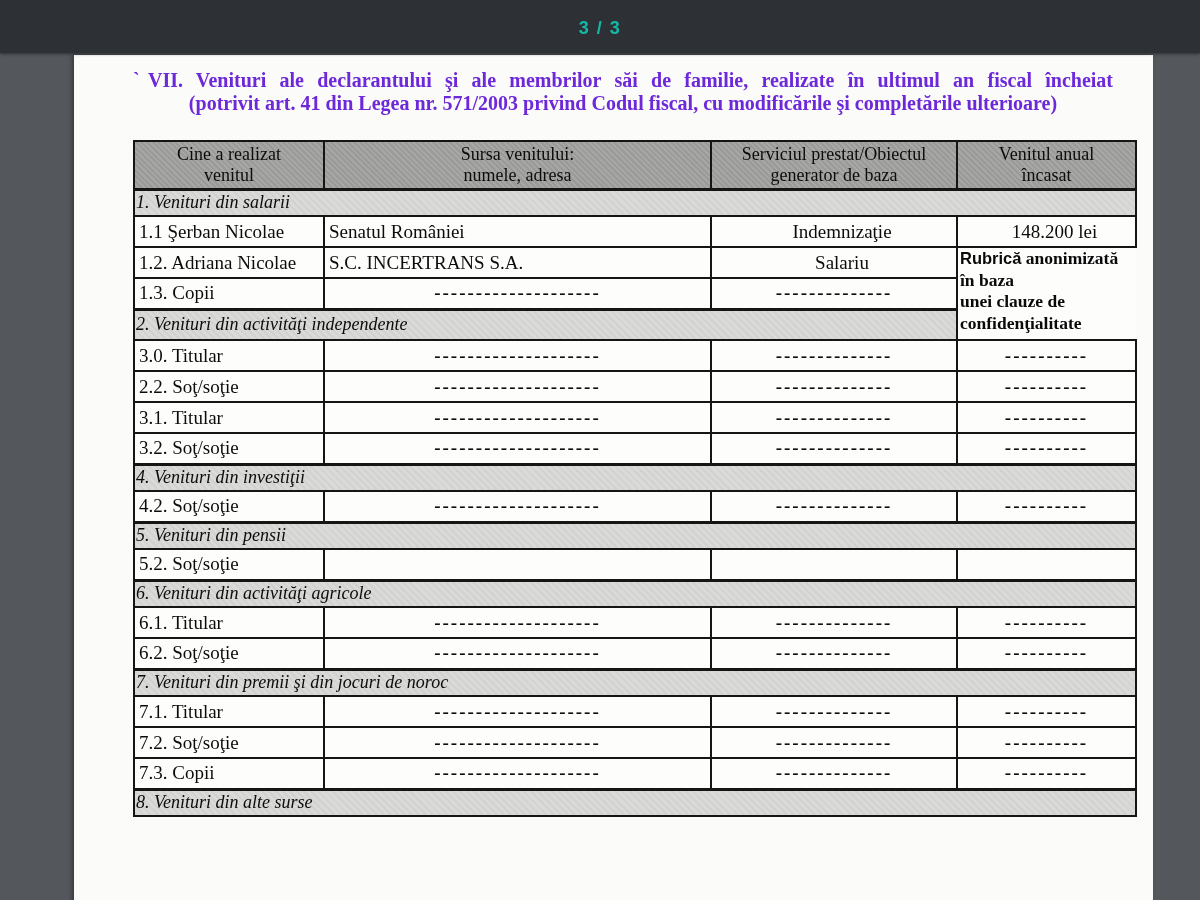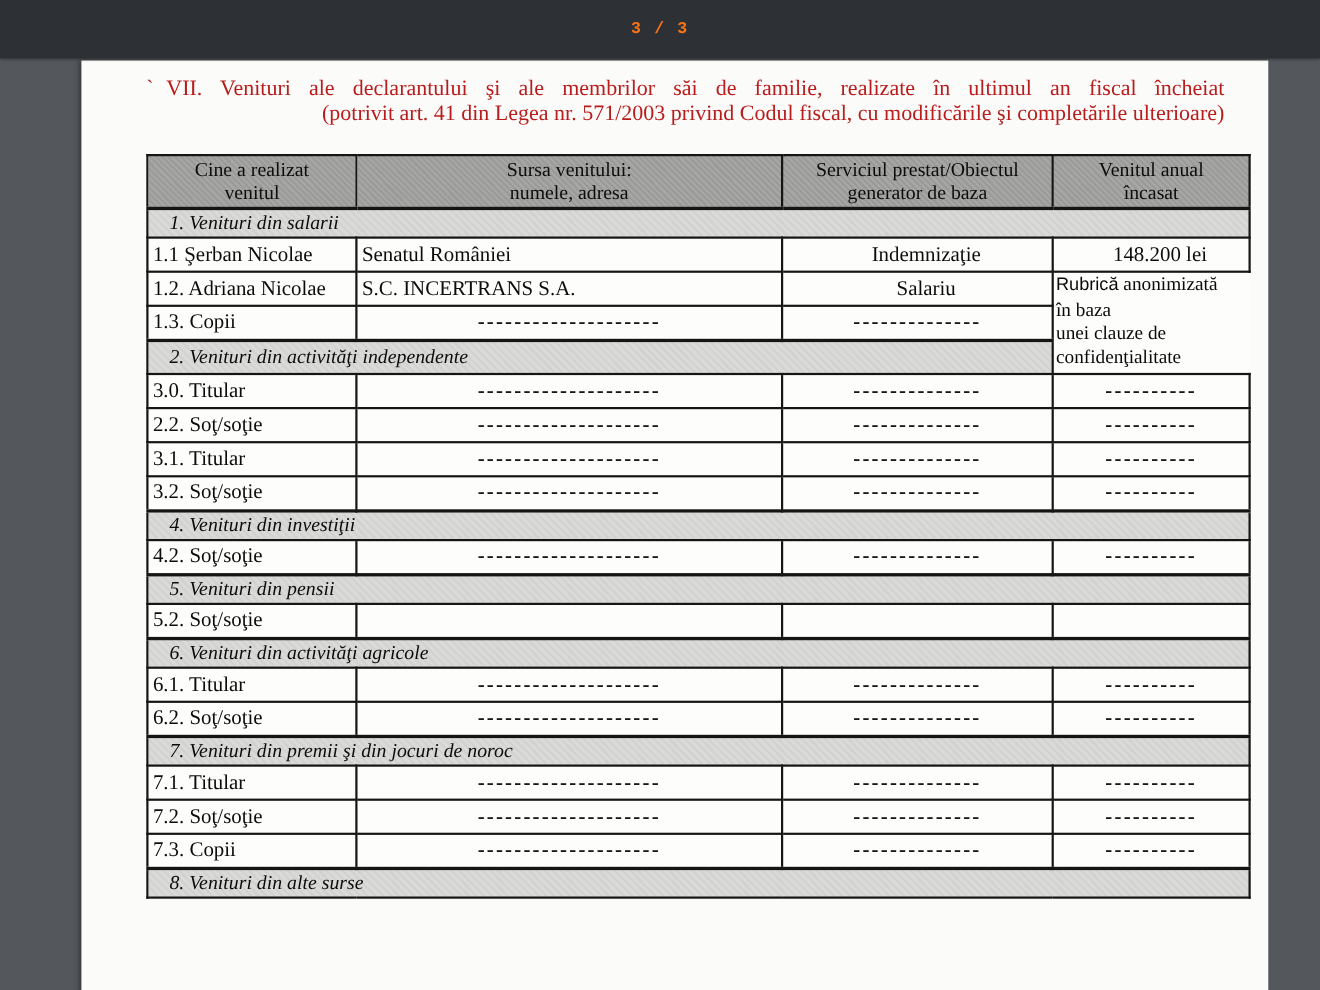--- a/index.html
+++ b/index.html
@@ -14,46 +14,46 @@
   .topbar {
     position: absolute; left: 0; top: 0;
     width: 1200px; height: 53px;
     background: #2d3136;
     z-index: 20;
     box-shadow: 0 1px 3px rgba(0,0,0,.45);
   }
   .page-indicator {
     position: absolute; left: 0; right: 0; top: 18px;
     text-align: center;
-    font-family: Liberation Mono, monospace;
-    font-size: 15px; font-weight: bold;
+    font-family: Liberation Sans, sans-serif;
+    font-size: 18px; font-weight: bold;
     letter-spacing: 1.5px;
-    color: #f97316;
+    color: #14b8a6;
   }
   .viewport {
     position: absolute; left: 0; top: 53px;
     width: 1200px; height: 847px;
     background: #54575c;
   }
 
   
   .page {
     position: absolute; left: 74px; top: 2px;
     width: 1079px; height: 980px;
     background: #fbfbfa;
     box-shadow: -2px 0 4px rgba(0,0,0,.35);
   }
   .doc-title {
     position: absolute; left: 59px; top: 14px;
     width: 980px;
-    font-size: 20px; font-weight: normal;
-    line-height: 23px; color: #b91c1c;
+    font-size: 20px; font-weight: bold;
+    line-height: 23px; color: #6d28d9;
   }
   .doc-title .l1 { text-align: justify; text-align-last: justify; }
-  .doc-title .l2 { text-align: right; }
+  .doc-title .l2 { text-align: center; }
 
   
   .table-wrap { position: absolute; left: 59px; top: 85px; }
   table.income {
     border-collapse: collapse;
     table-layout: fixed;
     width: 1002px;
   }
   td {
     border: 2px solid #151515;
@@ -77,34 +77,34 @@
     border-bottom-width: 3px;
   }
   td.band {
     background: #d9d9d7;
     background-image: repeating-linear-gradient(45deg, rgba(0,0,0,.035) 0 2px, rgba(255,255,255,.04) 2px 5px);
     font-style: italic;
     font-size: 18px;
     height: 27px;
     border-top-width: 3px;
     border-bottom-width: 2px;
-    padding-left: 19px;
+    padding-left: 1px;
   }
   td.c-left   { text-align: left; }
   td.c-center { text-align: center; padding-left: 20px; }
   td.dashes   { text-align: center; font-weight: bold; letter-spacing: 2px; }
   td.anon     { border: none; background: #fdfdfc; }
 
   
   .anon-note {
     position: absolute;
     left: 827px; top: 108px;
     width: 182px;
     z-index: 5;
-    font-weight: normal;
+    font-weight: bold;
     font-size: 17.5px;
     line-height: 21.5px;
     color: #0a0a0a;
     text-align: left;
   }
   .anon-note .w1 {
     font-family: "Liberation Sans", sans-serif;
     font-size: 16.5px;
   }
 </style>

